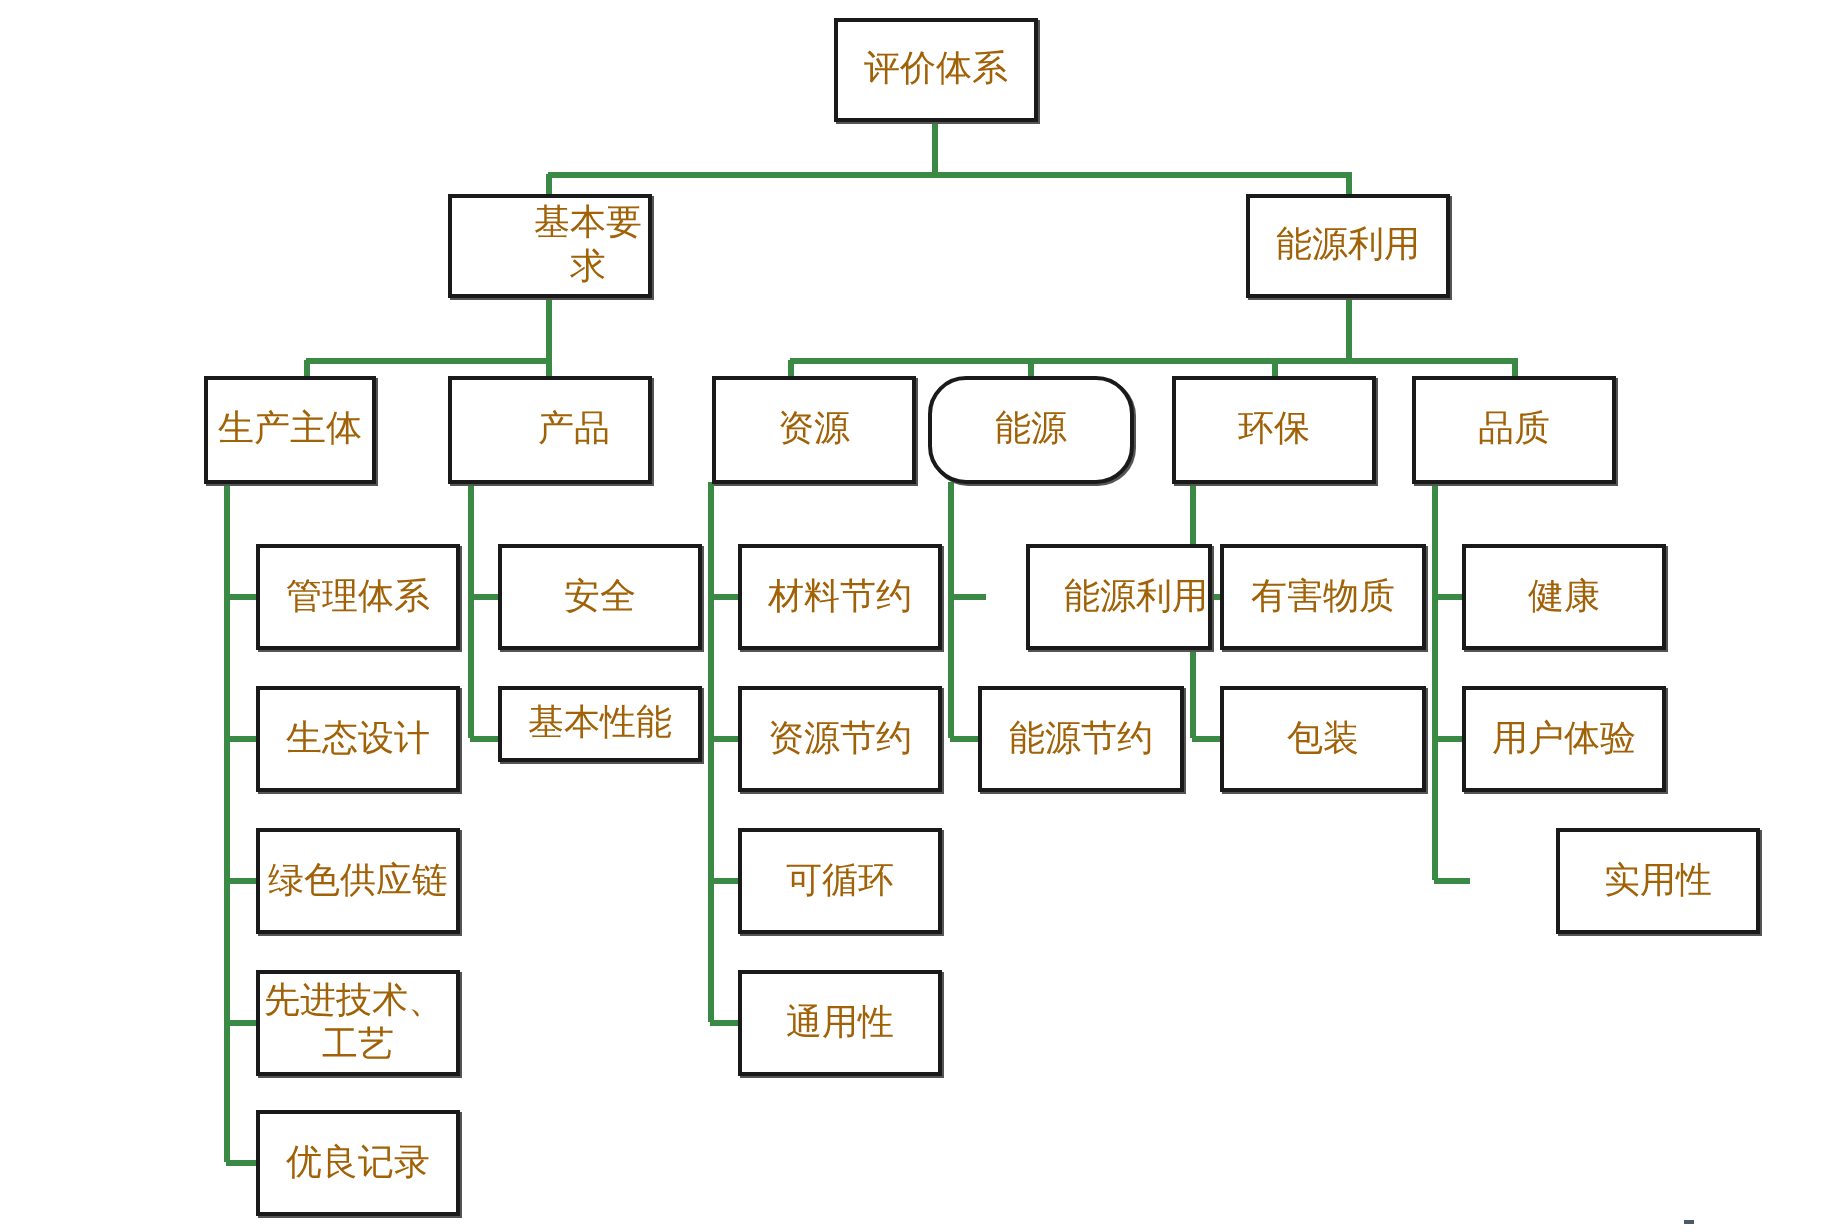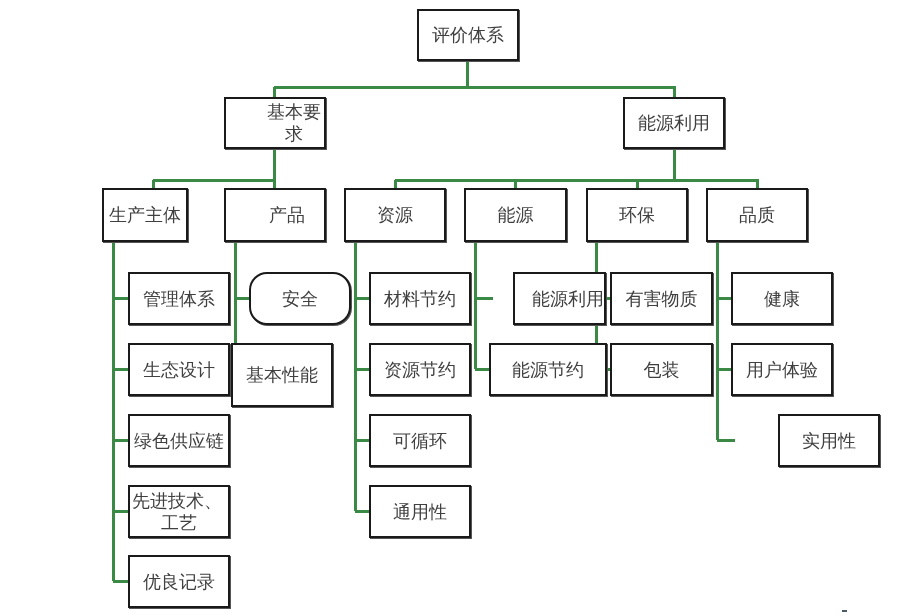--- a/index.html
+++ b/index.html
@@ -1,20 +1,20 @@
 <!DOCTYPE html>
 <html><head>
 <meta charset="utf-8">
 <style>
   html, body { margin:0; padding:0; background:#ffffff; }
   body { width:916px; height:616px; position:relative; overflow:hidden;
          font-family:"DejaVu Serif","Liberation Serif",serif; }
   .box { position:absolute; box-sizing:border-box; border:2px solid #1a1a1a;
          background:#fff; display:flex; align-items:center; justify-content:center;
-         text-align:center; font-size:18px; color:#404040; line-height:22px;
+         text-align:center; font-size:18px; color:#a16207; line-height:22px;
          box-shadow:1px 1px 0 #555; }
   .box span { display:block; }
   .ln { position:absolute; background:#3a8a45; }
   #lines { position:absolute; left:0; top:0; width:916px; height:616px; }
   .mark { position:absolute; left:842px; top:606px; width:5px; height:4px;
           border-bottom:2px solid #4a5a66; }
 </style>
 </head>
 <body>
 
@@ -69,24 +69,24 @@
 <div class="box" style="left:623px;top:97px;width:102px;height:52px;">
   <span>能源利用</span>
 </div>
 
 <div class="box" style="left:102px;top:188px;width:86px;height:54px;">
   <span>生产主体</span>
 </div>
 <div class="box" style="left:224px;top:188px;width:102px;height:54px;padding-left:24px;">
   <span>产品</span>
 </div>
-<div class="box" style="left:344px;top:188px;width:102px;height:54px;justify-content:center;">
+<div class="box" style="left:356px;top:188px;width:102px;height:54px;justify-content:center;">
   <span>资源</span>
 </div>
-<div class="box" style="left:464px;top:188px;width:103px;height:54px;">
+<div class="box" style="left:464px;top:188px;width:103px;height:54px;border-radius:19px;">
   <span>能源</span>
 </div>
 <div class="box" style="left:586px;top:188px;width:102px;height:54px;">
   <span>环保</span>
 </div>
 <div class="box" style="left:706px;top:188px;width:102px;height:54px;">
   <span>品质</span>
 </div>
 
 <div class="box" style="left:128px;top:272px;width:102px;height:53px;">
@@ -99,44 +99,44 @@
   <span>绿色供应链</span>
 </div>
 <div class="box" style="left:128px;top:485px;width:102px;height:53px;flex-direction:column;">
   <span style="align-self:flex-start;padding-left:2px;">先进技术、</span>
   <span>工艺</span>
 </div>
 <div class="box" style="left:128px;top:555px;width:102px;height:53px;">
   <span>优良记录</span>
 </div>
 
-<div class="box" style="left:249px;top:272px;width:102px;height:53px;border-radius:18px;">
+<div class="box" style="left:249px;top:272px;width:102px;height:53px;">
   <span>安全</span>
 </div>
-<div class="box" style="left:231px;top:343px;width:102px;height:64px;">
+<div class="box" style="left:249px;top:343px;width:102px;height:38px;">
   <span>基本性能</span>
 </div>
 
 <div class="box" style="left:369px;top:272px;width:102px;height:53px;">
   <span>材料节约</span>
 </div>
 <div class="box" style="left:369px;top:343px;width:102px;height:53px;">
   <span>资源节约</span>
 </div>
 <div class="box" style="left:369px;top:414px;width:102px;height:53px;">
   <span>可循环</span>
 </div>
 <div class="box" style="left:369px;top:485px;width:102px;height:53px;">
   <span>通用性</span>
 </div>
 
 <div class="box" style="left:513px;top:272px;width:93px;height:53px;justify-content:flex-end;">
   <span>能源利用</span>
 </div>
-<div class="box" style="left:489px;top:343px;width:118px;height:53px;">
+<div class="box" style="left:489px;top:343px;width:103px;height:53px;">
   <span>能源节约</span>
 </div>
 
 <div class="box" style="left:610px;top:272px;width:103px;height:53px;">
   <span>有害物质</span>
 </div>
 <div class="box" style="left:610px;top:343px;width:103px;height:53px;">
   <span>包装</span>
 </div>
 

